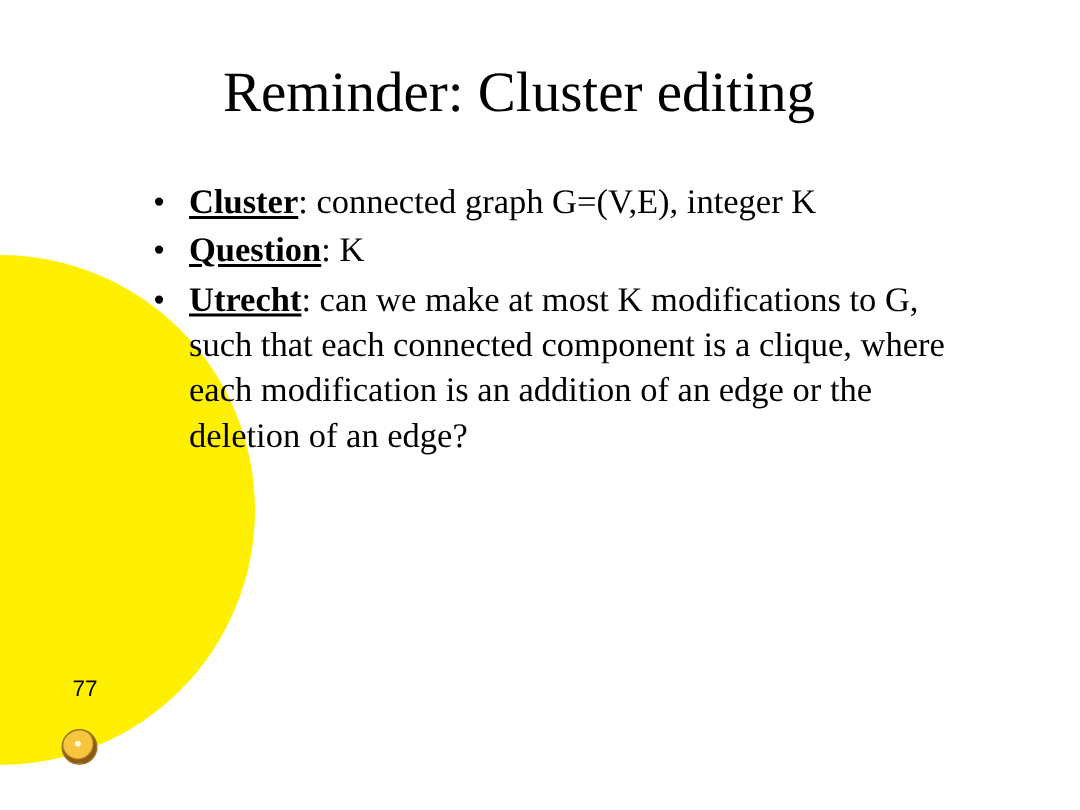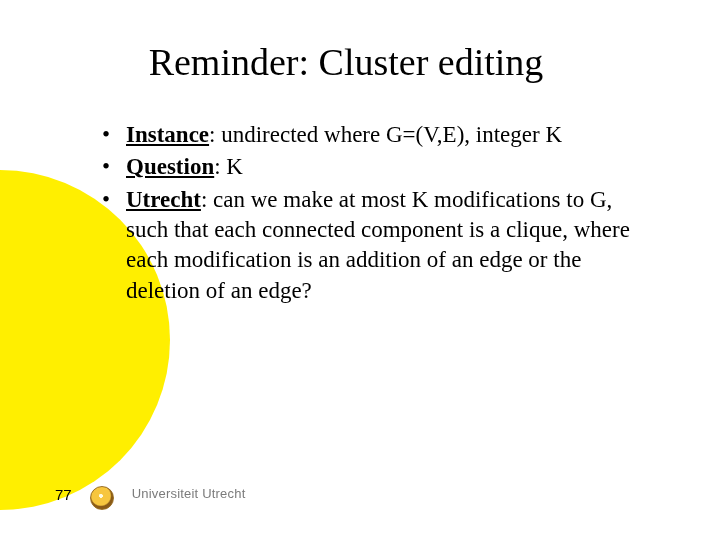--- a/index.html
+++ b/index.html
@@ -45,25 +45,26 @@
   .dot {
     width: 24px;
     flex-shrink: 0;
   }
   .btxt { flex: 1; }
   .u { text-decoration: underline; }
   .b { font-weight: bold; }
   .footer {
     position: absolute;
     bottom: 30px;
-    left: 55px;
+    left: 41px;
     display: flex;
-    align-items: flex-start;
+    align-items: flex-end;
     gap: 18px;
     z-index: 2;
+    flex-direction: column;
   }
   .page-num {
     font-size: 15px;
     color: #000;
     font-family: Arial, sans-serif;
   }
   .logo-badge {
     width: 24px;
     height: 24px;
     border-radius: 50%;
@@ -84,21 +85,21 @@
 <div class="yellow-blob"></div>
 
 <div class="content">
   <h1 class="title">Reminder: Cluster editing</h1>
 
   <div class="bullets">
 
     <div class="bullet">
       <div class="dot">•</div>
       <div class="btxt">
-        <span class="b u">Instance</span><span>: undirected where G=(V,E), integer K</span>
+        <span class="b u">Cluster</span><span>: connected graph G=(V,E), integer K</span>
       </div>
     </div>
 
     <div class="bullet">
       <div class="dot">•</div>
       <div class="btxt">
         <span class="b u">Question</span><span>: K</span>
       </div>
     </div>
 
@@ -108,14 +109,13 @@
         <span class="b u">Utrecht</span><span>: can we make at most K modifications to G, such that each connected component is a clique, where each modification is an addition of an edge or the deletion of an edge?</span>
       </div>
     </div>
 
   </div>
 </div>
 
 <div class="footer">
   <span class="page-num">77</span>
   <div class="logo-badge"></div>
-  <span class="logo-text">Universiteit Utrecht</span>
 </div>
 
 </body></html>

